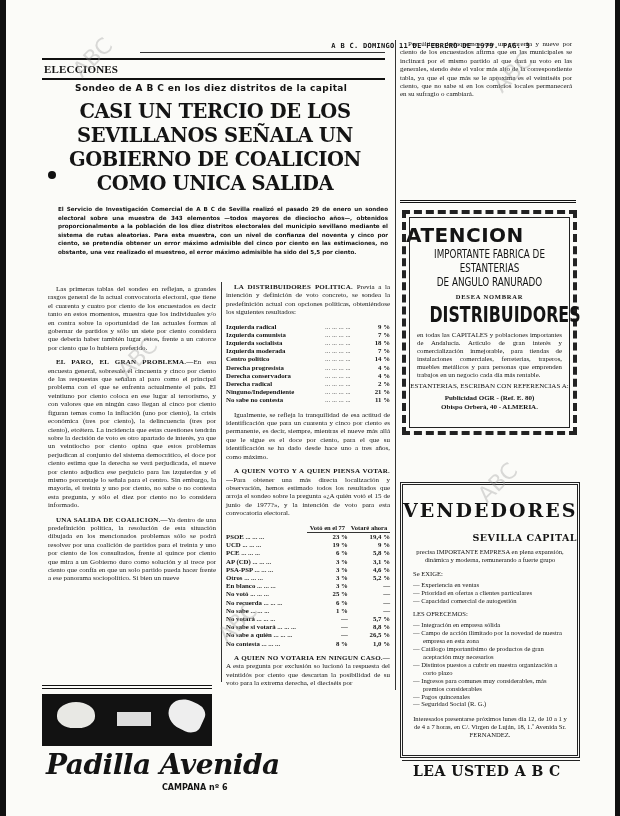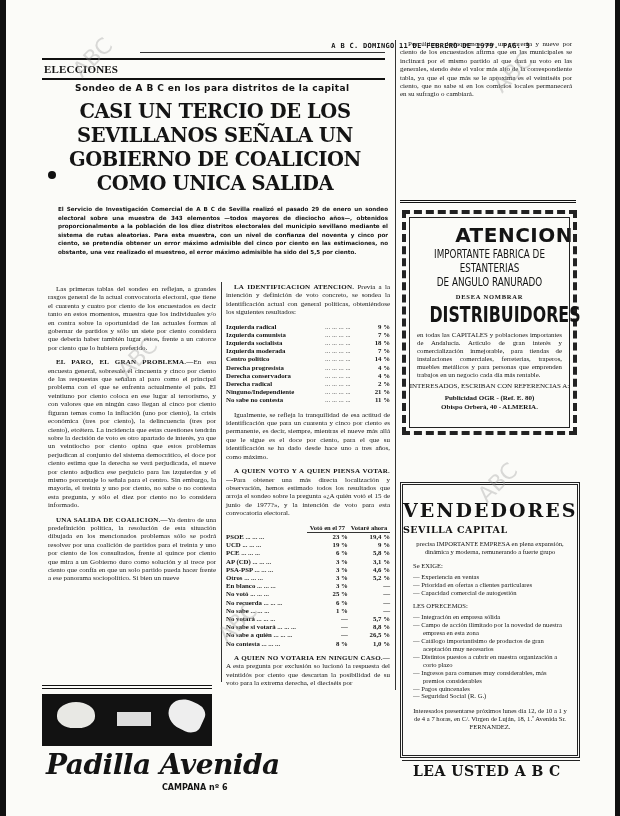--- a/index.html
+++ b/index.html
@@ -51,30 +51,30 @@
   .tbl td { padding: 0; white-space: nowrap; }
   .tbl td.lab { font-weight: bold; }
   .tbl td.dots { color: #555; overflow: hidden; }
   .tbl td.num { text-align: right; font-weight: bold; padding-left: 4px; }
   .tbl th { font-weight: bold; font-size: 6.5px; text-align: center; border-bottom: 1px solid #333; line-height: 7.5px; padding-bottom: 1px; }
   .ad-box {
     position: absolute; border: 3px double #222; background: #fbfbf8;
   }
   .ad1 { left: 402px; top: 210px; width: 175px; height: 225px; border: 4px dashed #222; }
   .ad1 .inner { position: absolute; inset: 3px; border: 1px solid #222; }
-  .ad1 .title { font-family: "DejaVu Sans", sans-serif; font-weight: bold; font-size: 20px; text-align: right; margin-top: 9px; letter-spacing: 0.5px; }
+  .ad1 .title { font-family: "DejaVu Sans", sans-serif; font-weight: bold; font-size: 20px; text-align: left; margin-top: 9px; letter-spacing: 0.5px; }
   .ad1 .line { font-family: "DejaVu Sans Condensed","DejaVu Sans", sans-serif; font-size: 11.5px; text-align: center; line-height: 14px; transform: scaleX(0.85); }
   .ad1 .small { font-family: "Liberation Serif", serif; font-weight: bold; font-size: 6.5px; text-align: center; margin-top: 4px; letter-spacing: 0.8px; }
   .ad1 .big { font-family: "DejaVu Sans", sans-serif; font-weight: bold; font-size: 22px; text-align: center; transform: scaleX(0.72); letter-spacing: 0; margin-top: 2px; }
   .ad1 .body { font-family: "Liberation Serif", serif; font-size: 6.8px; line-height: 8px; padding: 0 11px; text-align: justify; margin-top: 4px; }
   .ad1 .mid { font-family: "Liberation Serif", serif; font-size: 7px; line-height: 8.5px; text-align: center; margin-top: 3px; }
   .ad1 .contact { font-family: "Liberation Serif", serif; font-weight: bold; font-size: 7px; line-height: 9px; text-align: center; margin-top: 3px; }
   .ad2 { left: 400px; top: 482px; width: 180px; height: 276px; border: 3px double #222; }
   .ad2 .title { font-family: "DejaVu Serif", serif; font-weight: bold; font-size: 19px; letter-spacing: 2px; text-align: left; margin-top: 14px; }
-  .ad2 .sub { font-family: "DejaVu Serif", serif; font-weight: bold; font-size: 9.5px; text-align: left; margin-top: 3px; letter-spacing: 0.5px; }
+  .ad2 .sub { font-family: "DejaVu Serif", serif; font-weight: bold; font-size: 9.5px; text-align: right; margin-top: 11px; letter-spacing: 0.5px; }
   .ad2 .body { font-family: "Liberation Serif", serif; font-size: 6.6px; line-height: 7.9px; padding: 0 10px; }
   .ad2 .body .c { text-align: center; margin-top: 5px; }
   .ad2 .body .h { margin-top: 6px; }
   .ad2 .body ul { list-style: none; margin-top: 3px; }
   .ad2 .body li { padding-left: 10px; text-indent: -10px; }
   .ad2 .body .foot { text-align: center; margin-top: 7px; }
   .lea {
     position: absolute; left: 413px; top: 763px; width: 160px; text-align: left;
     font-family: "DejaVu Serif", serif; font-weight: bold; font-size: 14px; letter-spacing: 0.5px;
   }
@@ -96,36 +96,36 @@
 
 <div class="leftbar"></div>
 <div class="rightbar"></div>
 
 <div class="dateline">A B C. DOMINGO 11 DE FEBRERO DE 1979. PAG. 3</div>
 <div class="dateline-rule"></div>
 <div class="main-rule-top"></div>
 <div class="section">ELECCIONES</div>
 <div class="section-rule"></div>
 
-<div class="kicker">Sondeo de A B C en los para distritos de la capital</div>
+<div class="kicker">Sondeo de A B C en los diez distritos de la capital</div>
 <div class="headline">CASI UN TERCIO DE LOS SEVILLANOS SEÑALA UN GOBIERNO DE COALICION COMO UNICA SALIDA</div>
 <div class="subhead">
   <span class="bullet"></span>
 </div>
 <div class="lead">El Servicio de Investigación Comercial de A B C de Sevilla realizó el pasado 29 de enero un sondeo electoral sobre una muestra de 343 elementos —todos mayores de dieciocho años—, obtenidos proporcionalmente a la población de los diez distritos electorales del municipio sevillano mediante el sistema de rutas aleatorias. Para esta muestra, con un nivel de confianza del noventa y cinco por ciento, se pretendía obtener un error máximo admisible del cinco por ciento en las estimaciones, no obstante, una vez realizado el muestreo, el error máximo admisible ha sido del 5,5 por ciento.</div>
 
 <div class="col col1">
   <p><span>Las primeras tablas del sondeo en reflejan, a grandes rasgos general de la actual convocatoria electoral, que tiene el cuarenta y cuatro por ciento de los encuestados es decir tanto en estos momentos, muestra que los individuales y/o en contra sobre la oportunidad de las actuales formas al gobernar de partidos y sólo un siete por ciento considera que debería haber también lugar estos, frente a un catorce por ciento que lo hubiera preferido.</span></p>
   <p><b>EL PARO, EL GRAN PROBLEMA.—</b><span>En esa encuesta general, sobresale el cincuenta y cinco por ciento de las respuestas que señalan al paro como el principal problema con el que se enfrenta actualmente el país. El veintiuno por ciento coloca en ese lugar al terrorismo, y con valores que en ningún caso llegan al cinco por ciento figuran temas como la inflación (uno por ciento), la crisis económica (tres por ciento), la delincuencia (tres por ciento), etcétera. La incidencia que estas cuestiones tendrán sobre la decisión de voto es otro apartado de interés, ya que un veintiocho por ciento opina que estos problemas perjudican al conjunto del sistema democrático, el doce por ciento estima que la derecha se verá perjudicada, el nueve por ciento adjudica ese perjuicio para las izquierdas y el mismo porcentaje lo señala para el centro. Sin embargo, la mayoría, el treinta y uno por ciento, no sabe o no contesta esta pregunta, y sólo el diez por ciento no lo considera informado.</span></p>
   <p><b>UNA SALIDA DE COALICION.—</b><span>Ya dentro de una predefinición política, la resolución de esta situación dibujada en los mencionados problemas sólo se podrá resolver por una coalición de partidos para el treinta y uno por ciento de los consultados, frente al quince por ciento que mira a un Gobierno duro como solución y al trece por ciento que confía en que un solo partido pueda hacer frente a ese panorama sociopolítico. Si bien un nueve</span></p>
 </div>
 <div class="vrule" style="left:221px;top:282px;height:400px;"></div>
 
 <div class="col col2">
-  <p><b>LA IDENTIFICACION ATENCION.</b> <span>Previa a la intención y definición de voto concreto, se sondea la identificación actual con general políticas, obteniéndose los siguientes resultados:</span></p>
+  <p><b>LA DISTRIBUIDORES POLITICA.</b> <span>Previa a la intención y definición de voto concreto, se sondea la predefinición actual con opciones políticas, obteniéndose los siguientes resultados:</span></p>
   <table class="tbl">
     <tbody id="idtbl">
         <tr>
           <td class="lab">Izquierda radical</td>
           <td class="dots">... ... ... ...</td>
           <td class="num">9 %</td>
         </tr>
         <tr>
           <td class="lab">Izquierda comunista</td>
           <td class="dots">... ... ... ...</td>
@@ -267,21 +267,21 @@
 
 <div class="ad-box ad1">
   <div class="inner"></div>
   <div class="title">ATENCION</div>
   <div class="line">IMPORTANTE FABRICA DE</div>
   <div class="line">ESTANTERIAS</div>
   <div class="line">DE ANGULO RANURADO</div>
   <div class="small">DESEA NOMBRAR</div>
   <div class="big">DISTRIBUIDORES</div>
   <div class="body">en todas las CAPITALES y poblaciones importantes de Andalucía. Artículo de gran interés y comercialización inmejorable, para tiendas de instalaciones comerciales, ferreterías, traperos, muebles metálicos y para personas que emprenden trabajos en un negocio cada día más rentable.</div>
-  <div class="mid">INTERESADOS, ESCRIBAN CON REFERENCIAS A:</div>
+  <div class="mid">ESTANTERIAS, ESCRIBAN CON REFERENCIAS A:</div>
   <div class="contact">Publicidad OGR - (Ref. E. 80)</div>
   <div class="contact" style="margin-top:0">Obispo Orberá, 40 - ALMERIA.</div>
 </div>
 
 <div class="ad-box ad2">
   <div class="title">VENDEDORES</div>
   <div class="sub">SEVILLA CAPITAL</div>
   <div class="body">
     <div class="c">precisa IMPORTANTE EMPRESA en plena expansión, dinámica y moderna, remunerando a fuerte grupo</div>
     <div class="h">Se EXIGE:</div>

